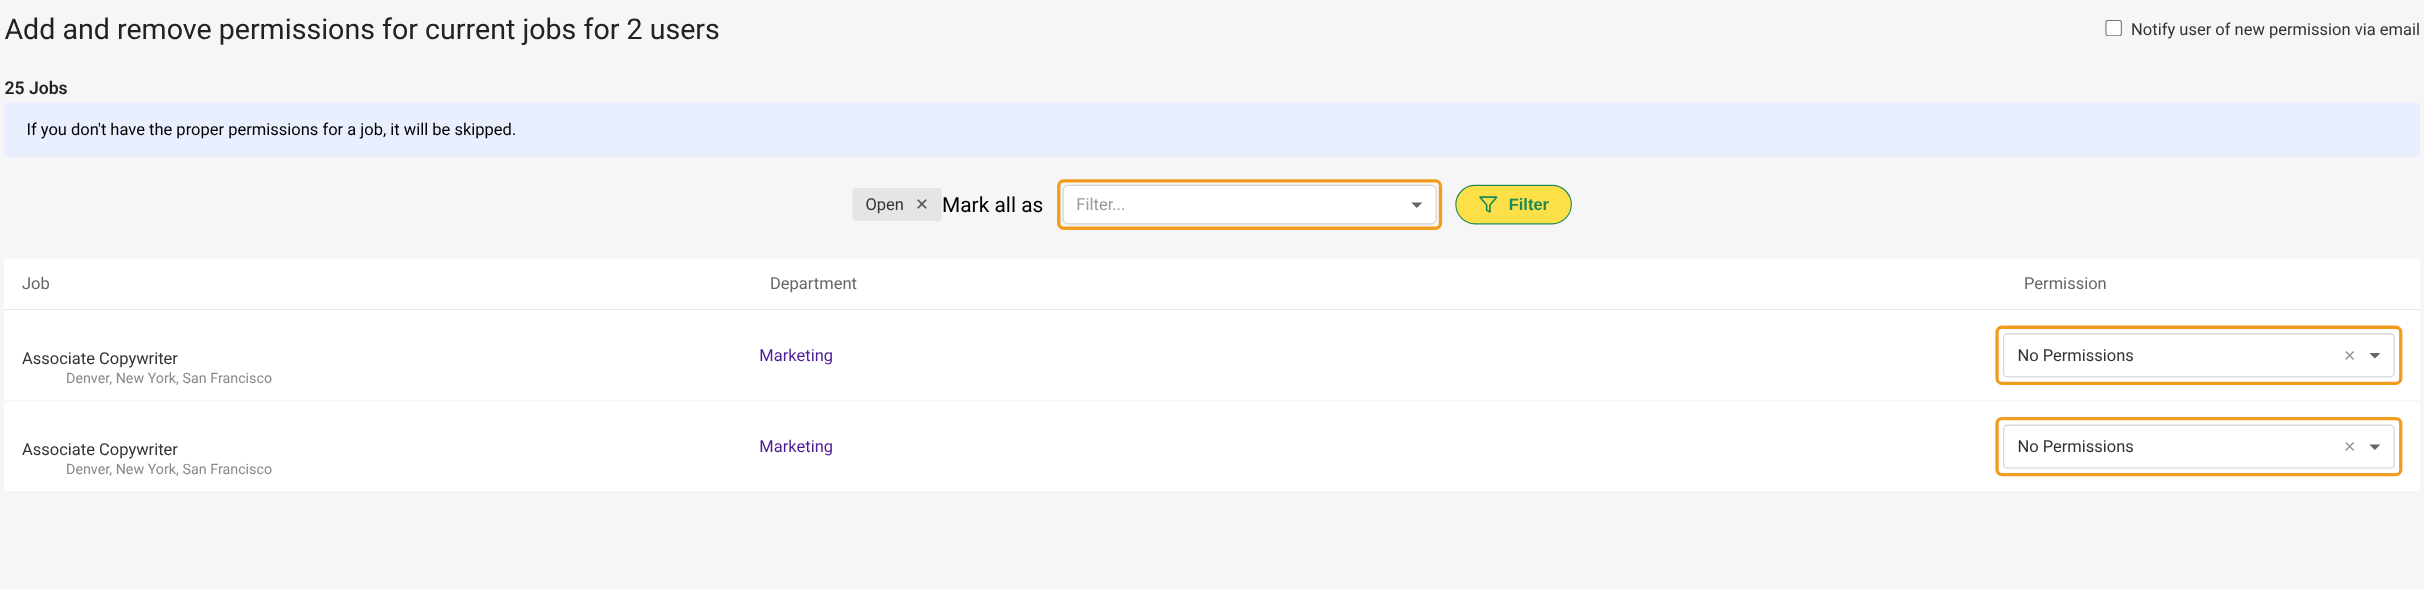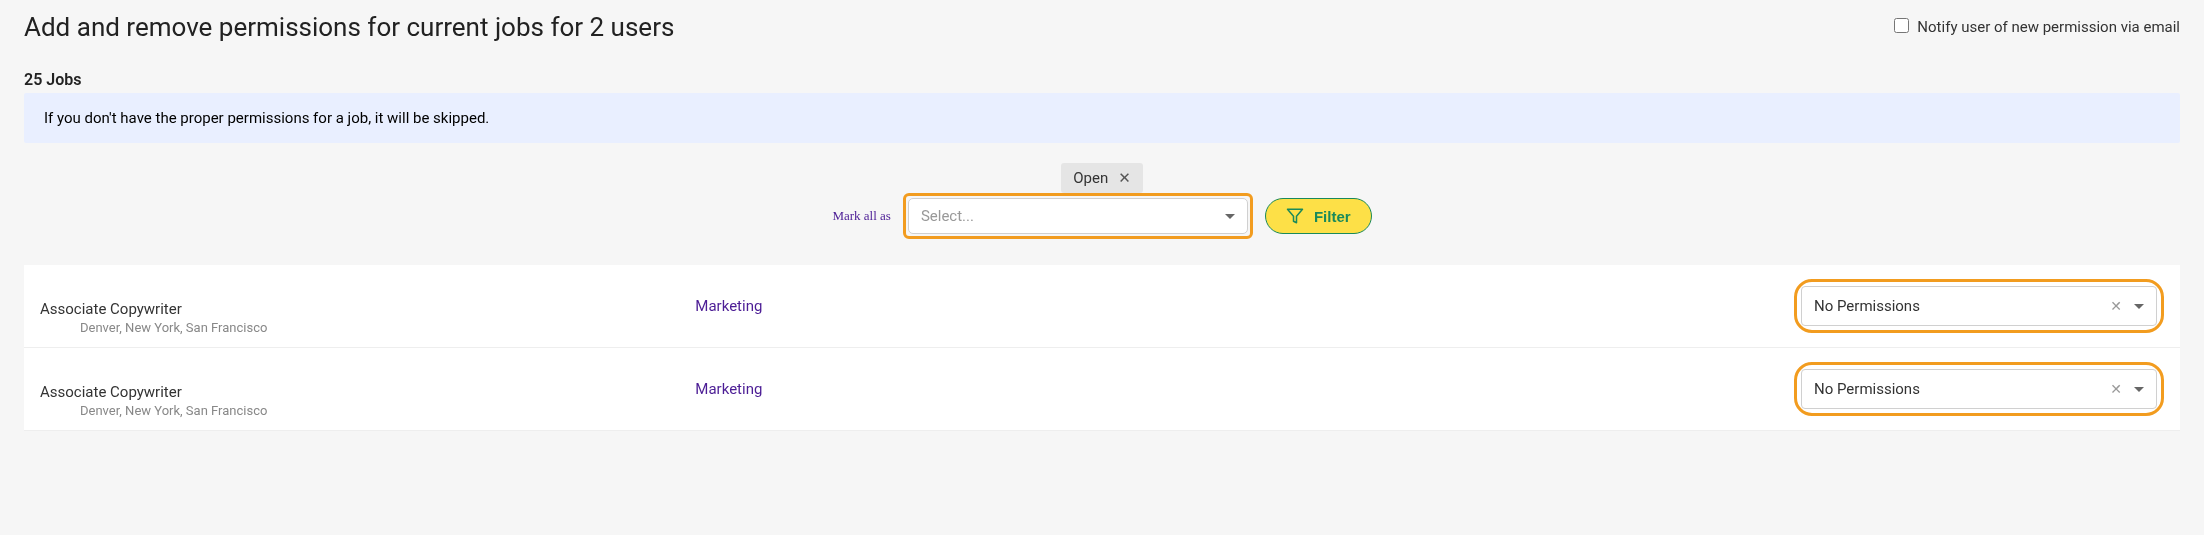--- a/index.html
+++ b/index.html
@@ -8,21 +8,21 @@
       padding: 0;
     }
     body {
       font-family: -apple-system, BlinkMacSystemFont, "Segoe UI", Roboto, Helvetica, Arial, sans-serif;
       background: #f6f6f6;
       color: #333;
       font-size: 14px;
     }
     .container {
       width: 2204px;
-      padding: 12px 24px;
+      padding: 12px 4px;
     }
     .header-row {
       display: flex;
       justify-content: space-between;
       align-items: center;
       margin-bottom: 28px;
     }
     .page-title {
       font-size: 26px;
       font-weight: 400;
@@ -51,21 +51,20 @@
       font-size: 15px;
       color: #000000;
       border-radius: 2px;
       margin-bottom: 20px;
     }
     .filter-row {
       display: flex;
       align-items: center;
       justify-content: center;
       margin-bottom: 26px;
-      flex-direction: column;
     }
     .chip {
       display: inline-flex;
       align-items: center;
       background: #e5e5e5;
       padding: 6px 12px;
       border-radius: 3px;
       font-size: 15px;
       color: #333;
       gap: 10px;
@@ -74,23 +73,22 @@
       font-size: 15px;
       color: #555;
       cursor: pointer;
     }
     .filter-right {
       display: flex;
       align-items: center;
       gap: 12px;
     }
     .mark-all-label {
-      font-size: 13px;
-      color: #4c1d95;
-      font-family: Liberation Serif, serif;
+      font-size: 19px;
+      color: #000000;
     }
     .highlight-box {
       border: 3px solid #f29c1f;
       border-radius: 6px;
       display: inline-flex;
       align-items: center;
       padding: 2px;
     }
     .select-box {
       display: flex;
@@ -167,21 +165,21 @@
       font-size: 13px;
       color: #888;
       margin-left: 40px;
     }
     .dept-text {
       font-size: 15px;
       color: #4c1d95;
     }
     .perm-highlight {
       border: 3px solid #f29c1f;
-      border-radius: 18px;
+      border-radius: 6px;
       padding: 4px;
       width: 370px;
     }
     .perm-select {
       display: flex;
       align-items: center;
       justify-content: space-between;
       border: 1px solid #d0d0d0;
       background: #fff;
       border-radius: 4px;
@@ -219,34 +217,39 @@
 
   <div class="filter-row">
     <div class="chip">
       <span>Open</span>
       <span class="chip-close">✕</span>
     </div>
     <div class="filter-right">
       <span class="mark-all-label">Mark all as</span>
       <div class="highlight-box">
         <div class="select-box">
-          <span>Select...</span>
+          <span>Filter...</span>
           <span class="caret-down"></span>
         </div>
       </div>
       <button class="filter-btn">
         <svg class="funnel-icon" viewBox="0 0 24 24" fill="none" stroke="#1a8a5a" stroke-width="2" stroke-linecap="round" stroke-linejoin="round">
           <polygon points="22 3 2 3 10 12.46 10 19 14 21 14 12.46 22 3"></polygon>
         </svg>
         <span>Filter</span>
       </button>
     </div>
   </div>
 
   <div class="table">
+    <div class="table-header">
+      <div class="col-job">Job</div>
+      <div class="col-dept">Department</div>
+      <div class="col-perm">Permission</div>
+    </div>
 
     <div class="table-row">
       <div class="col-job">
         <div class="job-title">Associate Copywriter</div>
         <div class="job-location">Denver, New York, San Francisco</div>
       </div>
       <div class="col-dept">
         <span class="dept-text">Marketing</span>
       </div>
       <div class="col-perm">

